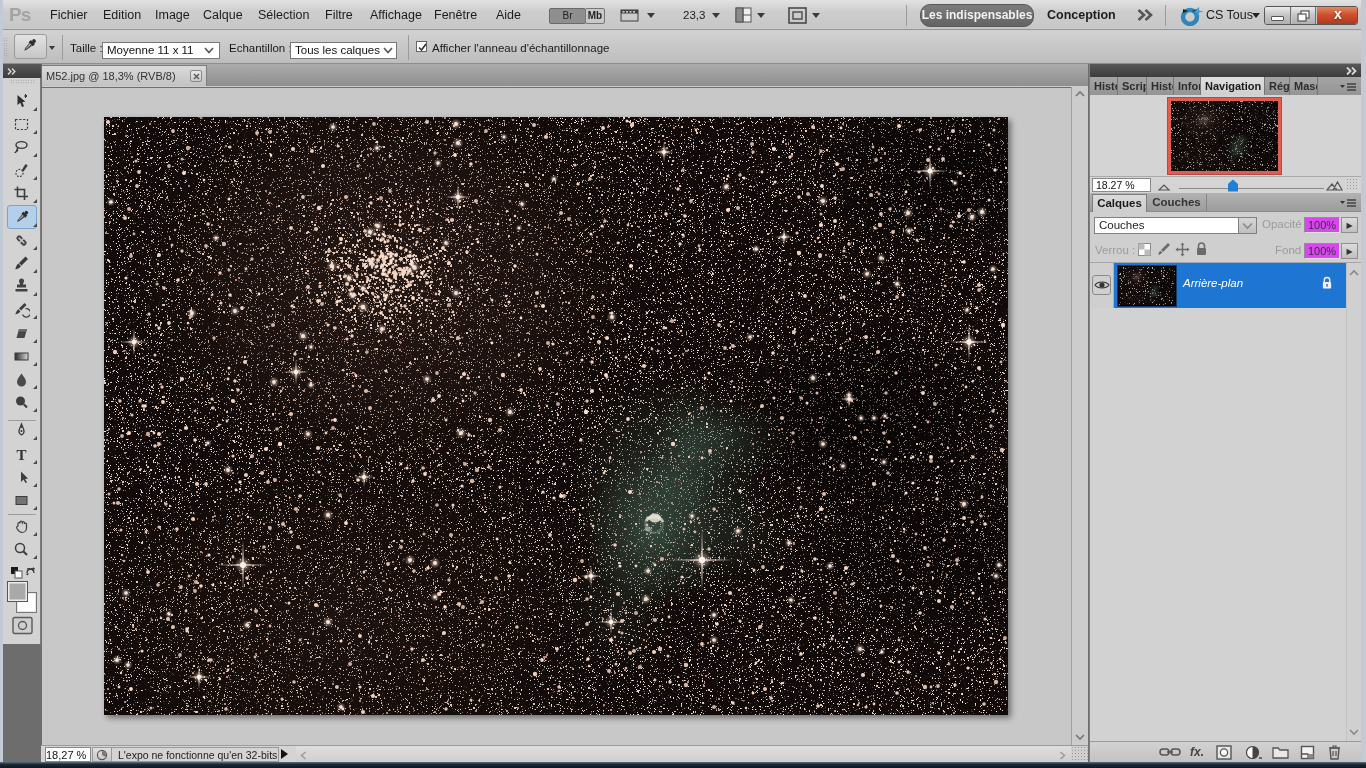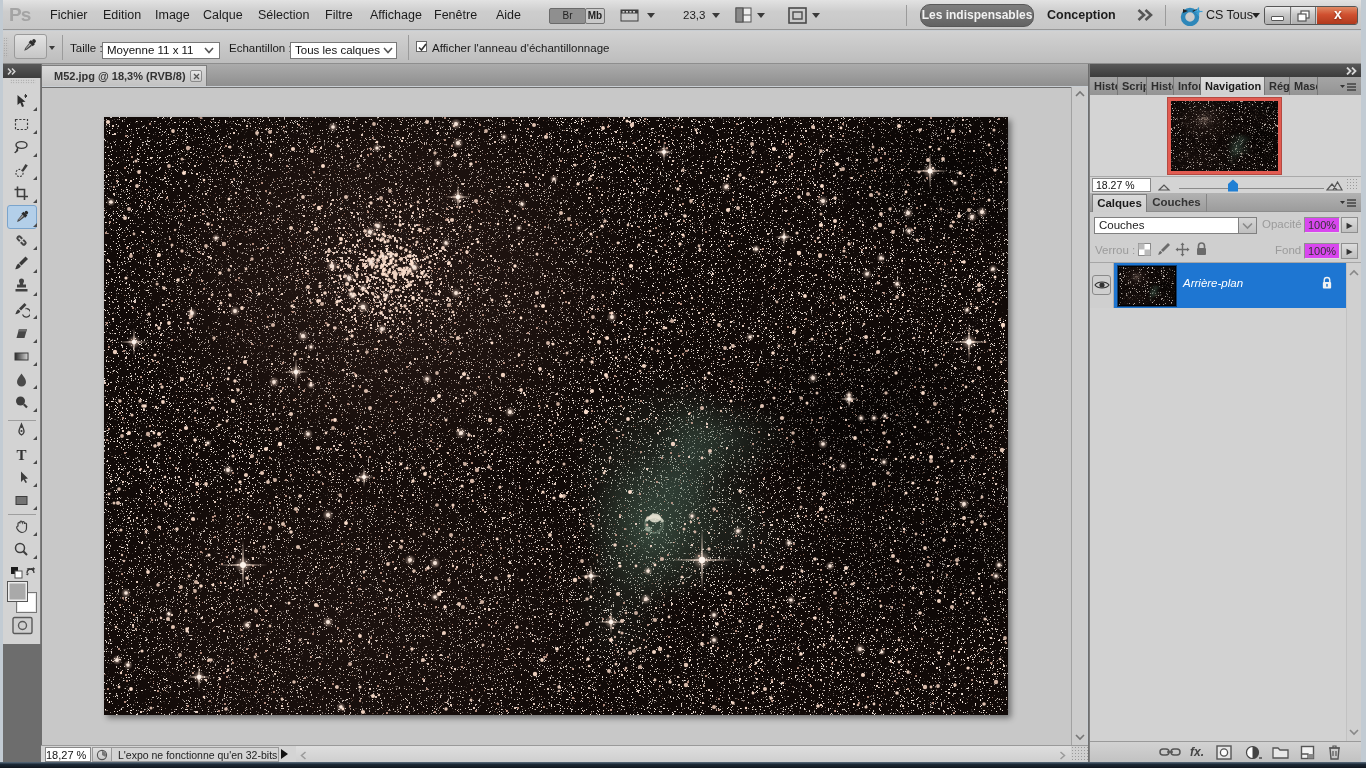--- a/index.html
+++ b/index.html
@@ -6,21 +6,21 @@
 #menubar{position:absolute;left:0;top:0;width:1366px;height:30px;background:linear-gradient(#e2e2e2,#cdcdcd 40%,#c7c7c7);border-bottom:1px solid #979797}
 .menu{position:absolute;top:0;height:30px;line-height:30px;font-size:12.5px;color:#1c1c1c}
 #pslogo{position:absolute;left:9px;top:4px;font-size:19px;font-weight:bold;color:#a4a4a4;letter-spacing:-1px}
 #optbar{position:absolute;left:0;top:31px;width:1366px;height:33px;background:linear-gradient(#d2d2d2,#bdbdbd);border-bottom:1px solid #8e8e8e}
 .vsep{position:absolute;width:1px;background:#9b9b9b}
 .lbl{position:absolute;font-size:11.5px;color:#1a1a1a}
 .combo{position:absolute;height:17px;background:#fff;border:1px solid #787878;font-size:11.5px;color:#111;line-height:15px;padding-left:4px}
 #toolbar{position:absolute;left:3px;top:64px;width:38px;height:580px;background:#d3d3d3;border-right:1px solid #7d7d7d}
 .dockhead{background:linear-gradient(#585858,#3c3c3c);color:#c8c8c8}
 #tabbar{position:absolute;left:41px;top:64px;width:1047px;height:22px;background:linear-gradient(#ababab,#8f8f8f)}
-#doctab{position:absolute;left:0;top:1px;width:166px;height:21px;background:linear-gradient(#dadada,#c2c2c2);border:1px solid #7e7e7e;border-bottom:none;font-size:11px;font-weight:bold;color:#333;line-height:20px;padding-left:12px}
+#doctab{position:absolute;left:0;top:1px;width:166px;height:21px;background:linear-gradient(#dadada,#c2c2c2);border:1px solid #7e7e7e;border-bottom:none;font-size:11px;font-weight:normal;color:#333;line-height:20px;padding-left:4px}
 #canvas{position:absolute;left:42px;top:87px;width:1029px;height:658px;background:#c8c8c8;overflow:hidden}
 #vscroll{position:absolute;left:1071px;top:87px;width:16px;height:658px;background:#ccc;border-left:1px solid #a2a2a2}
 #statusbar{position:absolute;left:41px;top:745px;width:1047px;height:17px;background:#d4d4d4;border-top:1px solid #9a9a9a;font-size:11px}
 #rightdock{position:absolute;left:1089px;top:64px;width:272px;height:698px;background:#d2d2d2;border-left:1px solid #808080}
 .ptab{position:absolute;top:0;height:18px;font-size:11px;font-weight:bold;color:#2d2d2d;line-height:18px;text-align:left;overflow:hidden;border-right:1px solid #767676;background:linear-gradient(#a5a5a5,#949494);padding-left:4px;white-space:nowrap}
 .grayt{color:#9b9b9b}
 .valbox{position:absolute;width:36px;height:16px;background:#d946ef;border:1px solid #8f8f8f;border-bottom-color:#dedede;border-right-color:#dedede;font-size:11px;color:#333;text-align:center;line-height:15px}
 .arrbtn{position:absolute;width:17px;height:16px;background:linear-gradient(#dcdcdc,#c0c0c0);border:1px solid #8f8f8f;color:#333;font-size:8px;text-align:center;line-height:15px}
 .icn{position:absolute}
 </style></head><body>

